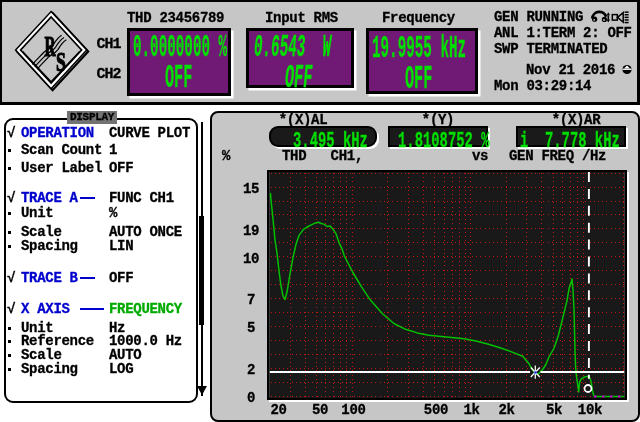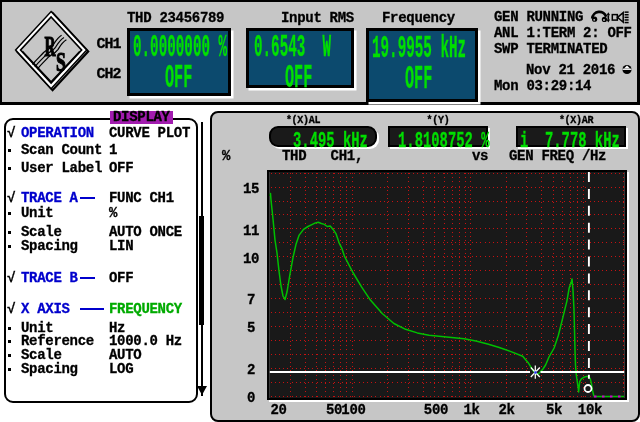--- a/index.html
+++ b/index.html
@@ -5,38 +5,38 @@
 html,body{margin:0;padding:0;}
 body{width:640px;height:422px;background:#ffffff;overflow:hidden;position:relative;
      font-family:"Liberation Mono",monospace;font-weight:bold;-webkit-text-stroke:0.3px;}
 .abs{position:absolute;}
 .t{font-size:14px;letter-spacing:-0.3px;line-height:13px;color:#000;white-space:pre;}
 
 #bar{left:0;top:0;width:640px;height:102px;background:#c6c6c6;
      border-top:2.5px solid #000;border-left:2.5px solid #000;border-right:3.5px solid #000;
      box-sizing:border-box;}
 #divider{left:0;top:102px;width:640px;height:3px;background:#000;}
-.dbox{background:#0c4a6e;border:3px solid #000;box-shadow:2.5px 2.5px 0 #fff;box-sizing:border-box;}
+.dbox{background:#701a75;border:3px solid #000;box-shadow:2.5px 2.5px 0 #fff;box-sizing:border-box;}
 .gbig{position:absolute;color:#00e000;font-size:31px;line-height:22px;transform:scaleX(0.46);transform-origin:left center;white-space:pre;}
 .goff{position:absolute;color:#00e000;font-size:33px;line-height:23px;transform:scaleX(0.46);transform-origin:left center;white-space:pre;}
 
 #menu{left:4px;top:118px;width:194px;height:285px;border:2px solid #000;border-radius:9px;background:#fff;box-sizing:border-box;}
 .mrow{position:absolute;left:0;width:200px;height:14px;}
 .mk{position:absolute;left:7px;font-size:14px;letter-spacing:-0.3px;line-height:13px;}
 .ml{position:absolute;left:21px;font-size:14px;letter-spacing:-0.3px;line-height:13px;white-space:pre;}
 .mv{position:absolute;left:109px;font-size:14px;letter-spacing:-0.3px;line-height:13px;white-space:pre;}
 .blue{color:#0000cc;}
 .dash{position:absolute;height:2px;background:#0000cc;top:5px;}
 .bull{position:absolute;left:8px;top:5px;width:3px;height:3px;background:#000;}
 
 #panel{left:210px;top:111px;width:430px;height:311px;background:#c6c6c6;
        border:2.5px solid #000;border-radius:8px;box-sizing:border-box;}
 .vbox{position:absolute;background:#1a1a1a;border:2px solid #000;box-shadow:2px 2px 0 #fff;box-sizing:border-box;height:21px;top:15px;}
 .vtxt{position:absolute;color:#00dd00;font-size:22px;line-height:16px;transform:scaleX(0.63);transform-origin:left center;white-space:pre;top:6px;}
-.clab{position:absolute;top:1.5px;font-size:10px;letter-spacing:-0.3px;line-height:13px;transform:translateX(-50%);white-space:pre;}
+.clab{position:absolute;top:1.5px;font-size:14px;letter-spacing:-0.3px;line-height:13px;transform:translateX(-50%);white-space:pre;}
 .xlab{position:absolute;font-size:14px;letter-spacing:-0.3px;line-height:13px;transform:translateX(-50%);white-space:pre;}
 .ylab{position:absolute;font-size:14px;letter-spacing:-0.3px;line-height:13px;width:24px;text-align:center;}
 </style>
 </head>
 <body>
 <div id="bar" class="abs"></div>
 <div id="divider" class="abs"></div>
 
 <svg class="abs" style="left:12px;top:8px" width="80" height="88" viewBox="0 0 80 88">
 <polygon points="40.6,5.1 76.2,43.5 40.6,82.2 5.1,43.5" fill="none" stroke="#000" stroke-width="2.2"></polygon>
@@ -49,32 +49,32 @@
 <path d="M25.3 61.2 C29.4 55.9 32.4 53.6 36.4 49.1 C39.9 46.1 42.9 45.6 45.9 41.6 C48.4 37.6 50.4 34.1 54.4 31.8"></path>
 </g>
 <text transform="translate(32.6,47.9) scale(0.53,1)" font-family="Liberation Serif" font-size="29" font-weight="bold" fill="#000" stroke="#000" stroke-width="1.2">R</text>
 <text transform="translate(44,62.8) scale(0.63,1)" font-family="Liberation Serif" font-size="28" font-weight="bold" fill="#000" stroke="#000" stroke-width="1.2">S</text>
 </svg>
 
 <div class="abs t" style="left:96.5px;top:37.8px;font-size:15px;letter-spacing:-1px;">CH1</div>
 <div class="abs t" style="left:96.5px;top:68.2px;font-size:15px;letter-spacing:-1px;">CH2</div>
 
 <div class="abs t" style="left:127px;top:12px;">THD 23456789</div>
-<div class="abs t" style="left:265px;top:12px;margin-left:16px;">Input RMS</div>
+<div class="abs t" style="left:265px;top:12px;">Input RMS</div>
 <div class="abs t" style="left:382px;top:12px;">Frequency</div>
 
 <div class="abs dbox" style="left:126.5px;top:27.5px;width:104px;height:68px;">
   <div class="gbig" style="left:3px;top:6.5px;">0.0000000 %</div>
   <div class="goff" style="left:35px;top:36.5px;">OFF</div>
 </div>
-<div class="abs dbox" style="left:245.5px;top:27.5px;width:108.5px;height:60px;">
+<div class="abs dbox" style="left:245.5px;top:27.5px;width:108.5px;height:60px;font-style:italic;">
   <div class="gbig" style="left:5px;top:6.5px;">0.6543  W</div>
   <div class="goff" style="left:36px;top:36.5px;">OFF</div>
 </div>
-<div class="abs dbox" style="left:365.5px;top:28px;width:112.5px;height:74px;">
+<div class="abs dbox" style="left:365.5px;top:28px;width:112.5px;height:66px;">
   <div class="gbig" style="left:3px;top:6.5px;">19.9955 kHz</div>
   <div class="goff" style="left:36px;top:36.5px;">OFF</div>
 </div>
 
 <div class="abs t" style="left:494px;top:11.2px;">GEN RUNNING</div>
 <div class="abs t" style="left:494px;top:26.8px;">ANL 1:TERM 2: OFF</div>
 <div class="abs t" style="left:494px;top:42.9px;">SWP TERMINATED</div>
 <div class="abs t" style="left:494px;top:63.5px;margin-left:32px;">Nov 21 2016</div>
 <div class="abs t" style="left:494px;top:79.6px;">Mon 03:29:14</div>
 
@@ -99,21 +99,21 @@
 <rect x="35.6" y="14.8" width="4" height="1.5"></rect>
 </g>
 </svg>
 <svg class="abs" style="left:622px;top:64px" width="11" height="11" viewBox="0 0 11 11">
     <circle cx="5" cy="5.5" r="4.6" fill="#000"></circle>
 <polygon points="5,1.5 8,4.5 2,4.5" fill="#fff"></polygon>
 <rect x="0.5" y="4.6" width="9" height="1.3" fill="#fff"></rect>
   </svg>
 
 <div id="menu" class="abs"></div>
-<div class="abs" style="left:67px;top:110.8px;background:#a21caf;padding:0 3px;font-size:14px;letter-spacing:-0.3px;line-height:13px;margin-left:43px;">DISPLAY</div>
+<div class="abs" style="left:67px;top:110.8px;background:#737373;padding:0 3px;font-size:11px;letter-spacing:-0.3px;line-height:13px;">DISPLAY</div>
 
 <div class="abs" style="left:201px;top:122px;width:2px;height:274px;background:#000;"></div>
 <div class="abs" style="left:198.5px;top:216px;width:5px;height:109px;background:#000;"></div>
 <div class="abs" style="left:197px;top:386px;width:0;height:0;border-left:5px solid transparent;border-right:5px solid transparent;border-top:9px solid #000;"></div>
 
 <div class="mrow" style="top:127.4px">
     <span class="mk">√</span>
     <span class="ml blue">OPERATION</span>
     <span class="mv">CURVE PLOT</span>
   </div>
@@ -267,27 +267,27 @@
       <rect x="1" y="1" width="360" height="2"></rect>
       <rect x="1" y="229" width="360" height="2"></rect>
       <rect x="1" y="1" width="2.5" height="230"></rect>
       <rect x="358.5" y="1" width="2.5" height="230"></rect>
     </g>
     <rect x="361" y="3" width="2" height="230" fill="#fff"></rect>
     <rect x="3" y="231" width="360" height="2" fill="#fff"></rect>
   </svg>
 
 <div class="abs ylab" style="left:239px;top:182.8px;">15</div>
-<div class="abs ylab" style="left:239px;top:224.8px;">11</div>
+<div class="abs ylab" style="left:239px;top:224.8px;">19</div>
 <div class="abs ylab" style="left:239px;top:252.8px;">10</div>
 <div class="abs ylab" style="left:239px;top:294.3px;">7</div>
 <div class="abs ylab" style="left:239px;top:321.8px;">5</div>
 <div class="abs ylab" style="left:239px;top:363.8px;">2</div>
 <div class="abs ylab" style="left:239px;top:391.8px;">0</div>
 
 <div class="abs xlab" style="left:270.5px;top:403.5px;margin-left:8px;">20</div>
-<div class="abs xlab" style="left:334px;top:403.5px;">50</div>
+<div class="abs xlab" style="left:320px;top:403.5px;">50</div>
 <div class="abs xlab" style="left:353.5px;top:403.5px;">100</div>
 <div class="abs xlab" style="left:436px;top:403.5px;">500</div>
 <div class="abs xlab" style="left:471.5px;top:403.5px;">1k</div>
 <div class="abs xlab" style="left:506.5px;top:403.5px;text-align:center;">2k</div>
 <div class="abs xlab" style="left:554px;top:403.5px;">5k</div>
 <div class="abs xlab" style="left:590px;top:403.5px;">10k</div>
 
 </body></html>

